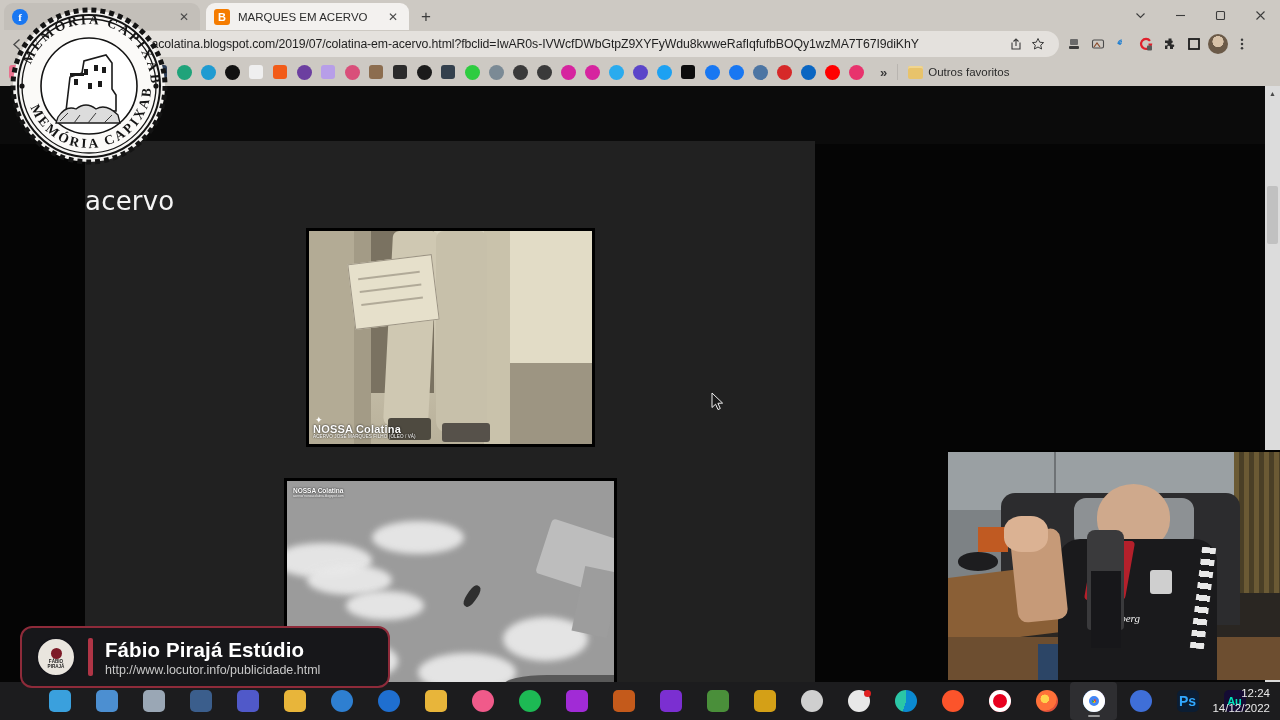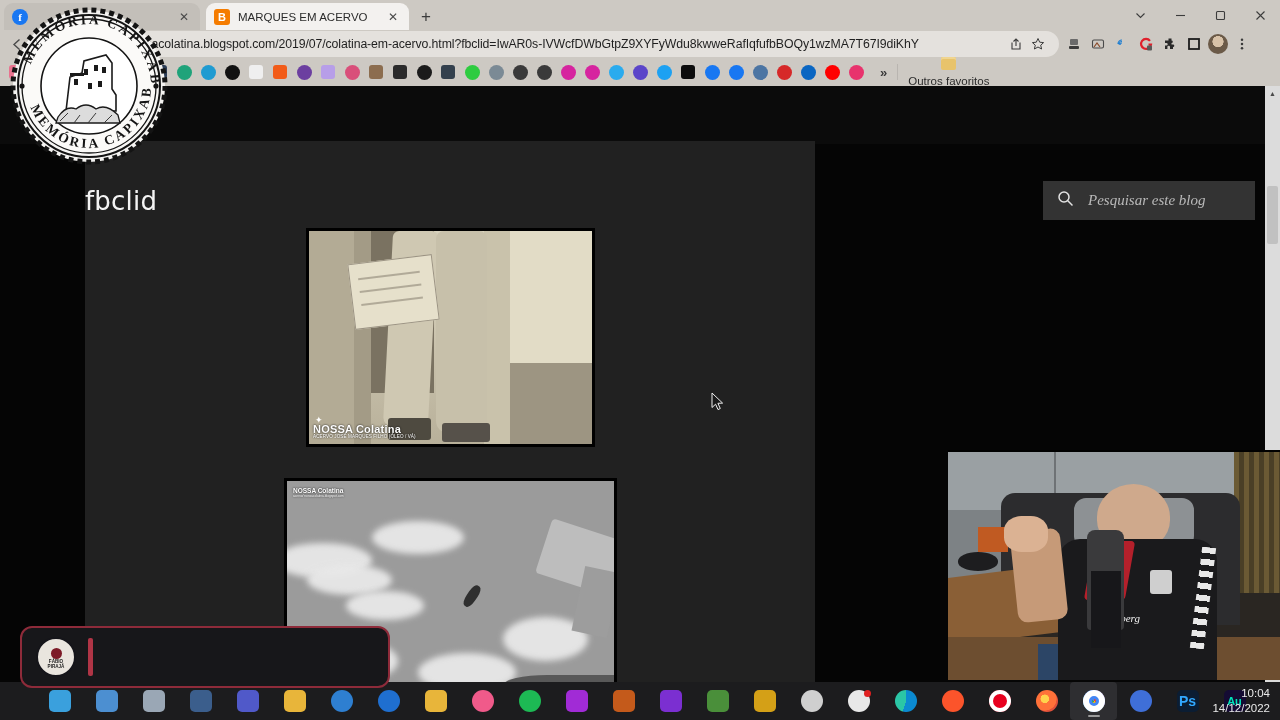--- a/index.html
+++ b/index.html
@@ -47,21 +47,21 @@
                 background-image:radial-gradient(circle at 50% 38%, #d8c2a8 0 34%, #6b5a48 36% 100%); }
 
   .bookmarks { position:absolute; top:58px; left:0; width:1280px; height:28px; display:flex;
                align-items:center; padding-left:4px; }
   .bm { width:24px; height:22px; display:flex; align-items:center; justify-content:center;
         flex:0 0 24px; }
   .bm-dot { width:15px; height:15px; border-radius:50%; display:block; }
   .bm-sq { width:14px; height:14px; border-radius:3px; display:block; }
   .bm-overflow { margin-left:6px; font-size:13px; color:#3a3a3a; font-weight:bold; padding:0 6px;}
   .bm-sep { width:1px; height:16px; background:#b9b5b0; margin:0 4px; }
-  .bm-other { display:flex; align-items:center; gap:5px; padding:0 6px;flex-direction:column; }
+  .bm-other { display:flex; gap:5px; padding:0 6px; }
   .folder-ico { width:15px; height:13px; background:#e8c36b; border-radius:2px 2px 2px 2px;
                 box-shadow: inset 0 2px 0 #f0d590; }
   .bm-other-label { font-size:11.5px; color:#2b2b2b; }
 
   
   .viewport { position:absolute; left:0; top:86px; width:1280px; height:634px; background:#050505; overflow:hidden; }
   .blogheader { position:absolute; left:0; top:0; width:1265px; height:58px; background:#0b0b0b; }
   .blog-title { position:absolute; left:85px; top:100px; font-size:26px; color:#f4f4f4;
                 font-family:"DejaVu Sans", sans-serif; letter-spacing:0.2px; z-index:3; }
   .searchbox { position:absolute; left:1043px; top:95px; width:212px; height:39px; background:#333333;
@@ -486,31 +486,22 @@
           <div class="ph2-plane"></div>
           <div class="ph2-ground"></div>
           <div class="ph2-wm">
             <b>NOSSA Colatina</b>
             <span class="sub">acervo/ nossacolatina.blogspot.com</span>
           </div>
         </div>
       </div>
     </div>
 
-    <div class="blog-title">fbclid</div>
-
-    <div class="searchbox">
-      <span>
-        <svg width="17" height="17" viewBox="0 0 17 17">
-            <circle cx="7" cy="7" r="5" stroke="#e3e3e3" stroke-width="1.5" fill="none"></circle>
-            <line x1="10.8" y1="10.8" x2="15.5" y2="15.5" stroke="#e3e3e3" stroke-width="1.5"></line>
-          </svg>
-      </span>
-      <span class="search-ph">Pesquisar este blog</span>
-    </div>
+    <div class="blog-title">acervo</div>
+
 
     <div class="cursor">
       <svg width="13" height="19" viewBox="0 0 13 19">
           <path d="M1 1 L1 15.5 L4.6 12.2 L7 17.6 L9.3 16.5 L6.9 11.3 L11.6 11.1 Z" fill="#1a1a1a" stroke="#f0f0f0" stroke-width="1"></path>
         </svg>
     </div>
   </div>
 
   <div class="scrollbar">
     <div class="sb-up">▲</div>
@@ -580,20 +571,24 @@
     <div class="wc-hand"></div>
   </div>
 
   <div class="banner">
     <div class="banner-seal">
       <span class="top"></span>
       <span class="txt">FÁBIO</span>
       <span class="txt">PIRAJÁ</span>
     </div>
     <div class="banner-bar"></div>
+    <div class="banner-text">
+      <span class="banner-title">Fábio Pirajá Estúdio</span>
+      <span class="banner-url">http://www.locutor.info/publicidade.html</span>
+    </div>
   </div>
 
   <div class="taskbar">
     <div class="tb-icons" id="tb-list">
         <div class="tb">
           <span class="tb-g" style="background: rgb(58, 160, 221);"></span>
         </div>
         <div class="tb">
           <span class="tb-g" style="background: rgb(76, 143, 209);"></span>
         </div>
@@ -666,18 +661,18 @@
           <span class="tb-g" style="border-radius: 50%; background: rgb(63, 111, 216);"></span>
         </div>
         <div class="tb">
           <span class="tb-g" style="background: rgb(11, 29, 51); color: rgb(49, 168, 255); font-size: 14px; font-weight: bold; display: flex; align-items: center; justify-content: center;">Ps</span>
         </div>
         <div class="tb">
           <span class="tb-g" style="background: rgb(20, 11, 51); color: rgb(0, 228, 187); font-size: 11px; font-weight: bold; display: flex; align-items: center; justify-content: center;">Au</span>
         </div>
       </div>
     <div class="clock">
-      <span>10:04</span>
+      <span>12:24</span>
       <span>14/12/2022</span>
     </div>
   </div>
 
 </div>
 
 </body></html>

